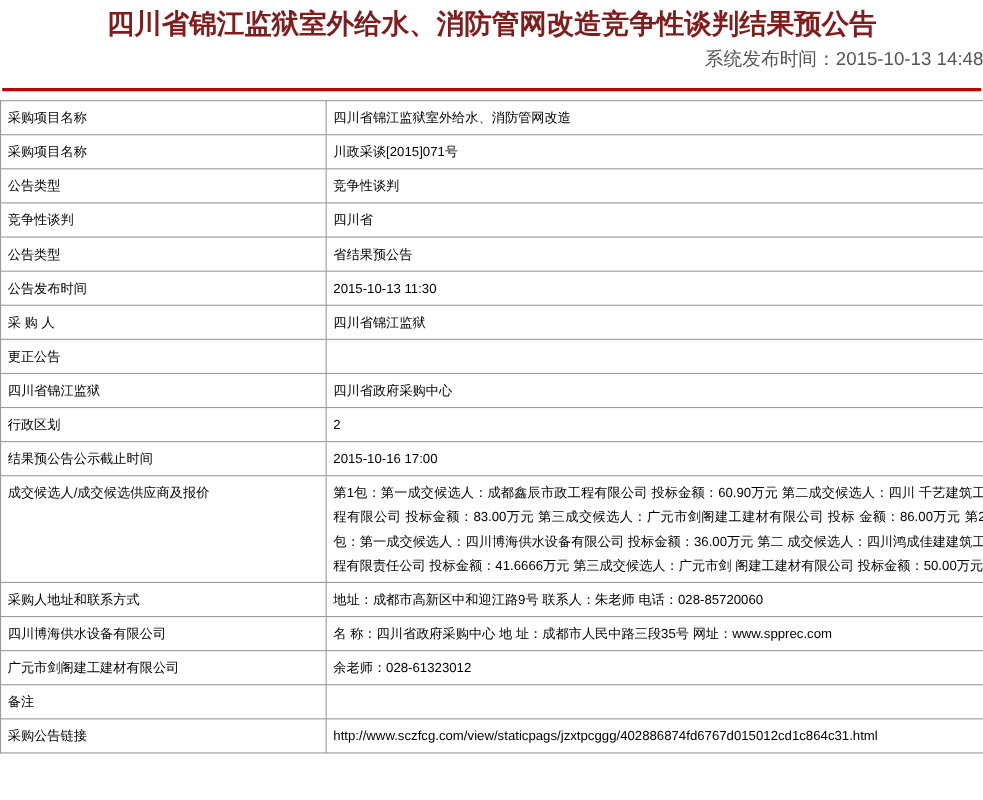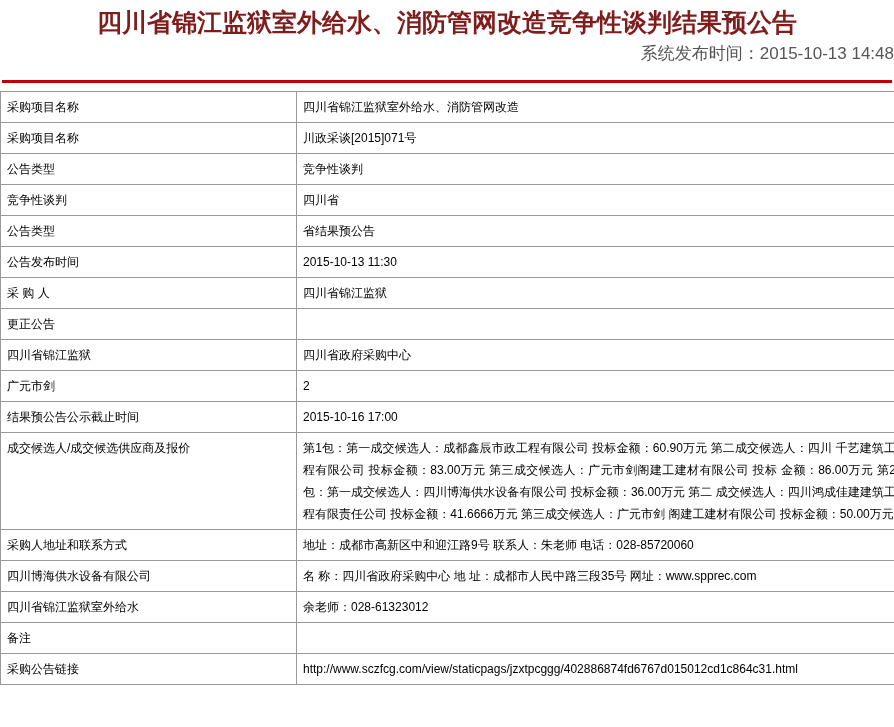--- a/index.html
+++ b/index.html
@@ -124,41 +124,41 @@
       </tr>
       <tr>
         <td class="label">更正公告</td>
         <td class="value empty"></td>
       </tr>
       <tr>
         <td class="label">四川省锦江监狱</td>
         <td class="value">四川省政府采购中心</td>
       </tr>
       <tr>
-        <td class="label">广元市剑</td>
+        <td class="label">行政区划</td>
         <td class="value">2</td>
       </tr>
       <tr>
         <td class="label">结果预公告公示截止时间</td>
         <td class="value">2015-10-16 17:00</td>
       </tr>
       <tr>
         <td class="label mid">成交候选人/成交候选供应商及报价</td>
         <td class="value justify">第1包：第一成交候选人：成都鑫辰市政工程有限公司 投标金额：60.90万元 第二成交候选人：四川 千艺建筑工程有限公司 投标金额：83.00万元 第三成交候选人：广元市剑阁建工建材有限公司 投标 金额：86.00万元 第2包：第一成交候选人：四川博海供水设备有限公司 投标金额：36.00万元 第二 成交候选人：四川鸿成佳建建筑工程有限责任公司 投标金额：41.6666万元 第三成交候选人：广元市剑 阁建工建材有限公司 投标金额：50.00万元</td>
       </tr>
       <tr>
         <td class="label mid">采购人地址和联系方式</td>
         <td class="value justify">地址：成都市高新区中和迎江路9号 联系人：朱老师 电话：028-85720060</td>
       </tr>
       <tr>
         <td class="label mid">四川博海供水设备有限公司</td>
         <td class="value justify">名 称：四川省政府采购中心 地 址：成都市人民中路三段35号 网址：www.spprec.com</td>
       </tr>
       <tr>
-        <td class="label">四川省锦江监狱室外给水</td>
+        <td class="label">广元市剑阁建工建材有限公司</td>
         <td class="value">余老师：028-61323012</td>
       </tr>
       <tr>
         <td class="label">备注</td>
         <td class="value empty"></td>
       </tr>
       <tr>
         <td class="label mid">采购公告链接</td>
         <td class="value link-cell">http://www.sczfcg.com/view/staticpags/jzxtpcggg/402886874fd6767d015012cd1c864c31.html</td>
       </tr>

